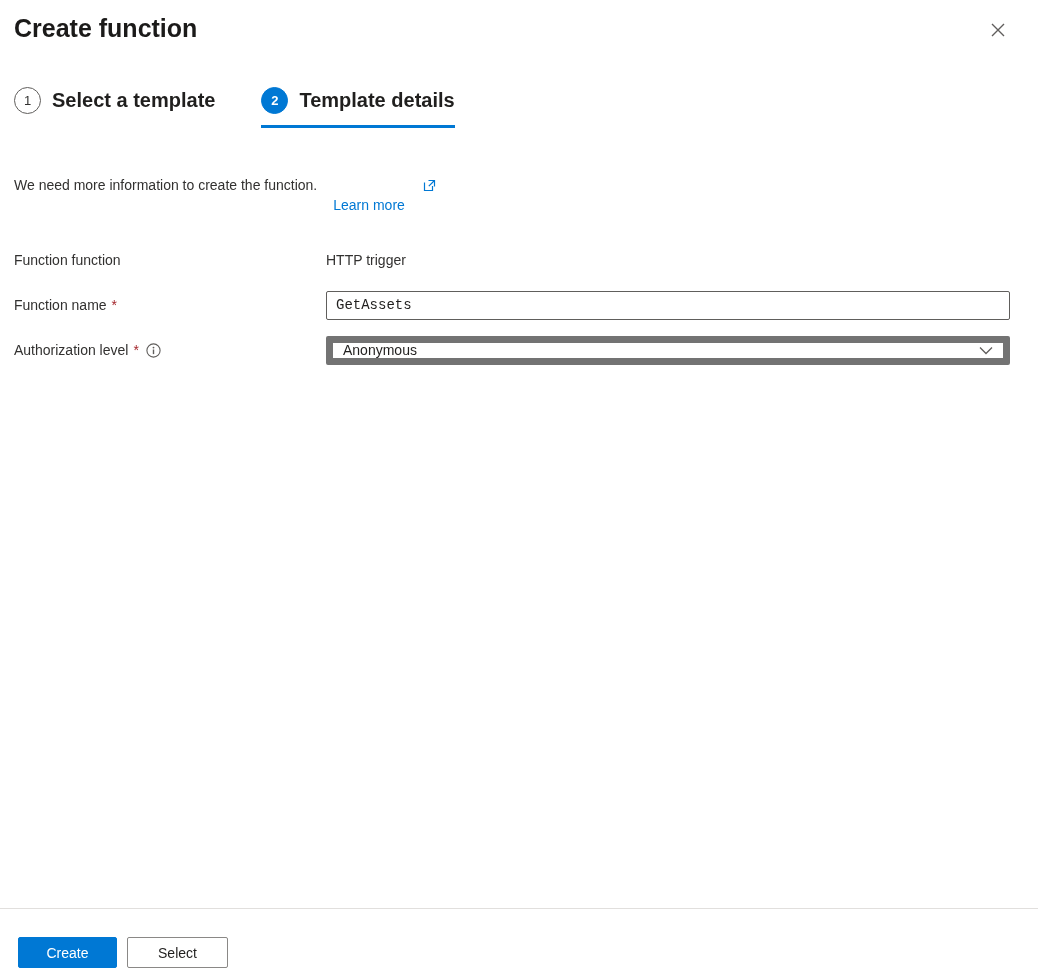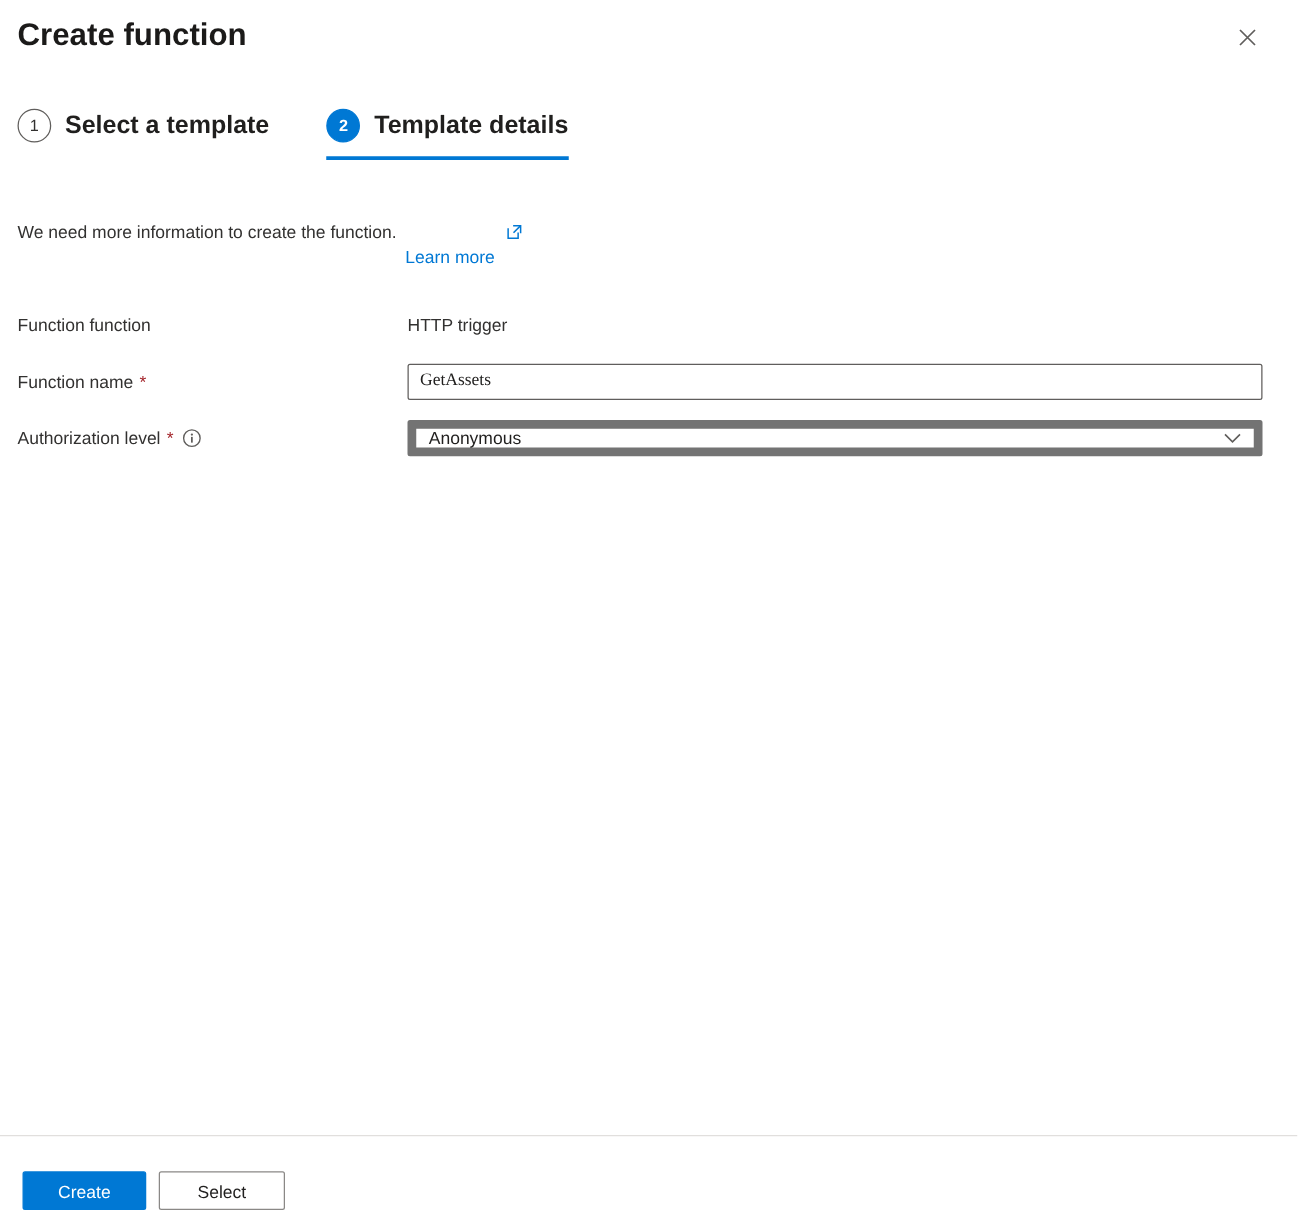--- a/index.html
+++ b/index.html
@@ -23,35 +23,35 @@
   .step.active { border-bottom-color: #0078d4; }
   .step-circle {
     width: 27px; height: 27px; border-radius: 50%;
     border: 1px solid #605e5c; color: #323130;
     display: flex; align-items: center; justify-content: center;
     font-size: 13px; flex: 0 0 auto;
   }
   .step.active .step-circle { background: #0078d4; border-color: #0078d4; color: #ffffff; font-weight: 700; }
   .step-label { font-size: 20px; font-weight: 700; color: #201f1e; white-space: nowrap; }
 
-  .info-line { margin-top: 29px; font-size: 14px; color: #323130; display: flex; align-items: center; gap: 7px; }
+  .info-line { margin-top: 29px; font-size: 14px; color: #323130; display: flex; align-items: center; gap: 16px; }
   .link { color: #0078d4; text-decoration: none; cursor: pointer; margin-top: 40px; }
   .ext-icon { line-height: 0; margin-left: 2px; }
 
   .form { margin-top: 32px; }
   .form-row { display: grid; grid-template-columns: 312px 1fr; align-items: center; margin-bottom: 15px; min-height: 30px; }
   .field-label { font-size: 14px; color: #323130; display: flex; align-items: center; gap: 5px; }
   .required-mark { color: #a4262c; }
   .info-icon { line-height: 0; margin-left: 2px; cursor: default; }
   .static-value { font-size: 14px; color: #323130; }
   .text-input {
     width: 100%; height: 29px;
     border: 1px solid #605e5c; border-radius: 2px;
     padding: 0 9px; font-size: 14px; color: #201f1e;
-    font-family: Liberation Serif, serif;
+    font-family: Liberation Mono, monospace;
     outline: none; background: #fff;
   }
   .select-box {
     width: 100%; height: 29px;
     border: 7px solid #737373; border-radius: 2px;
     padding: 0 10px; font-size: 14px; color: #201f1e;
     display: flex; align-items: center; justify-content: space-between;
     cursor: pointer; background: #fff;
   }
   .chevron { line-height: 0; }

